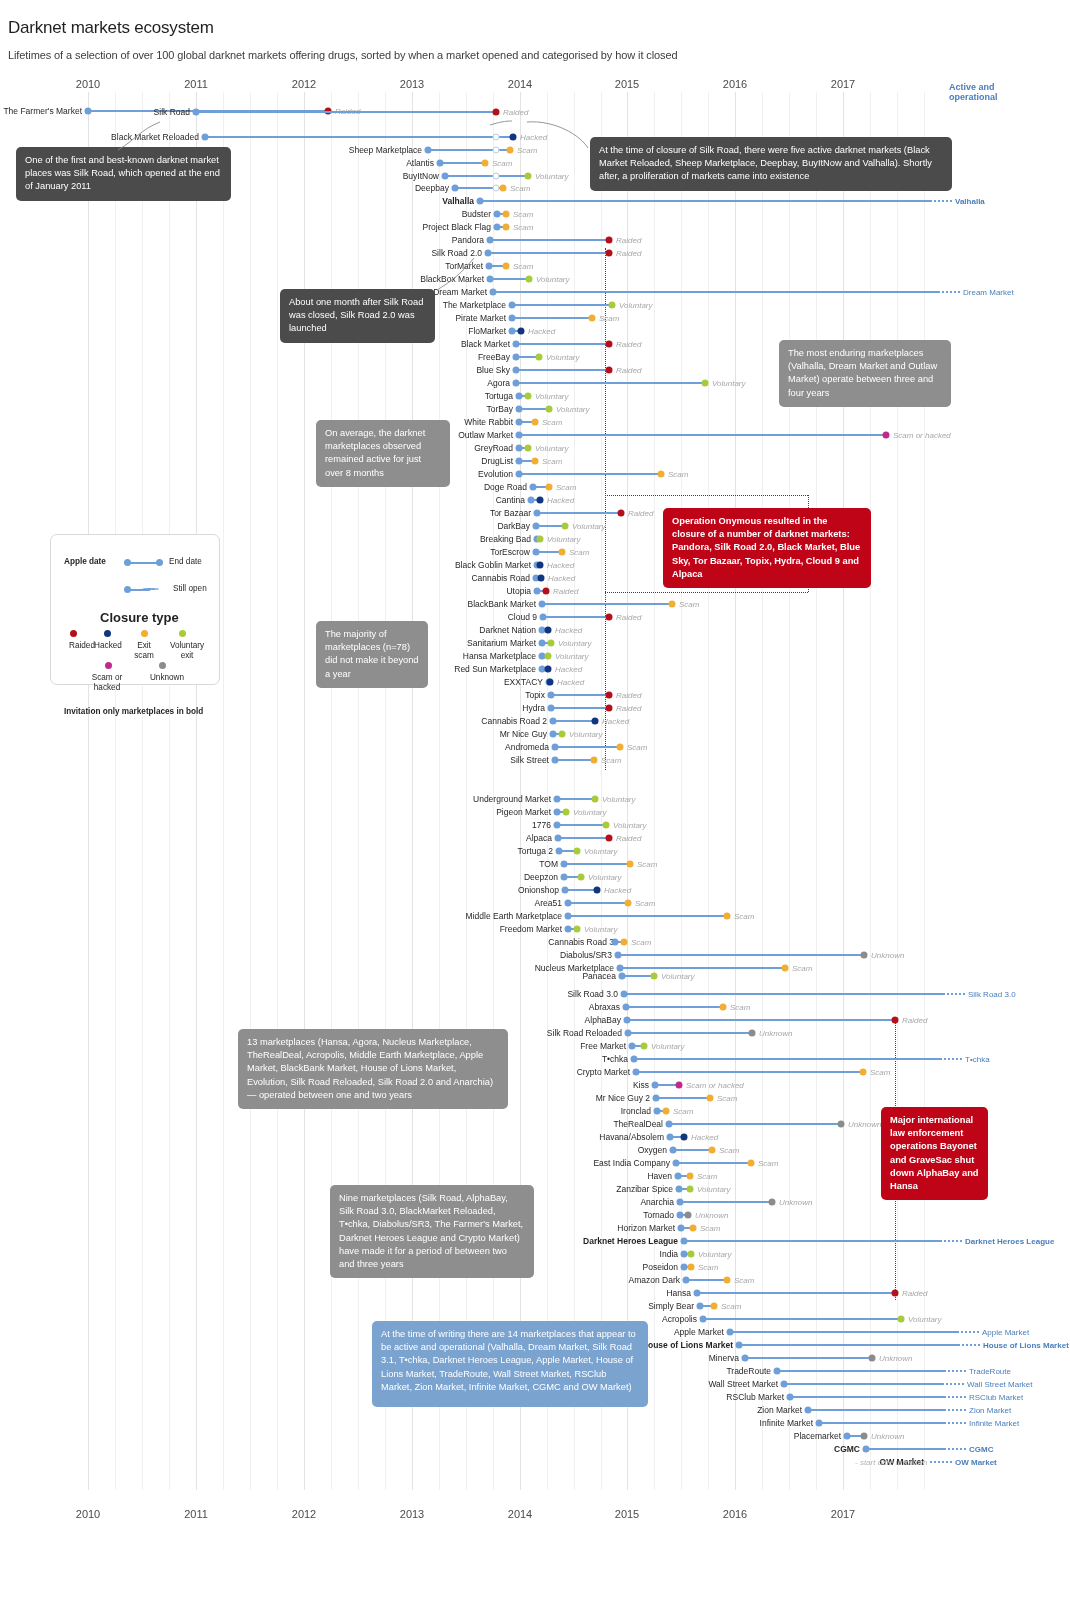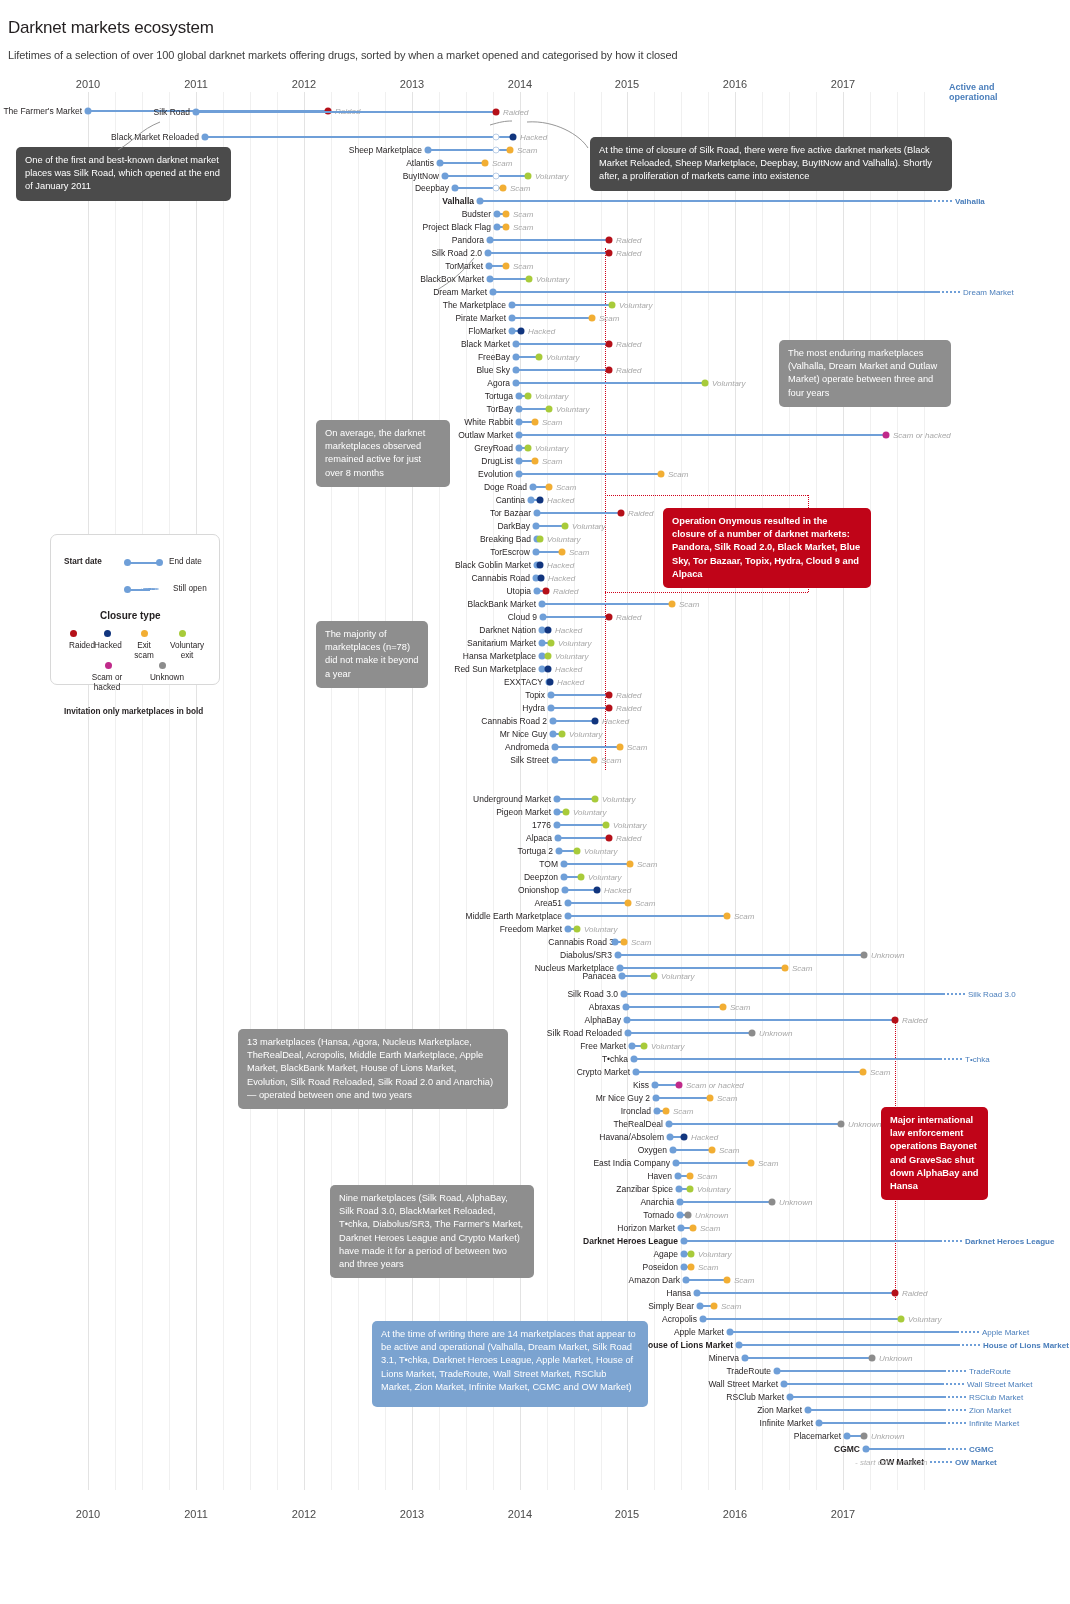--- a/index.html
+++ b/index.html
@@ -97,21 +97,21 @@
     position:absolute;left:50px;top:534px;width:170px;height:151px;
     border:1px solid #d8d8d8;border-radius:7px;background:#ffffff;
     box-sizing:border-box;
   }
   .lg-row{position:absolute;font-size:8.2px;color:#231f20;white-space:nowrap;}
   .lg-bold{font-weight:bold;}
   .lg-line{position:absolute;height:2px;background:#6f9fd8;}
   .lg-line.dot{background:transparent;border-top:2px dotted #6f9fd8;height:0;}
   .lg-dot{position:absolute;width:7px;height:7px;border-radius:50%;}
   .lg-key{position:absolute;text-align:center;font-size:8.2px;color:#231f20;line-height:1.18;}
-  .lg-title{position:absolute;font-size:10px;font-weight:bold;}
+  .lg-title{position:absolute;font-size:13px;font-weight:bold;}
 </style>
 </head>
 <body>
 
 <div id="stage">
 
   <div class="title">Darknet markets ecosystem</div>
   <div class="subtitle">Lifetimes of a selection of over 100 global darknet markets offering drugs, sorted by when a market opened and categorised by how it closed</div>
 
   <div id="plot">
@@ -772,21 +772,21 @@
         <div class="endlabel" style="left: 700px;">Scam</div>
       </div>
       <div class="row" style="top: 1234.5px;">
         <div class="mk-name bold" style="right: 392px;">Darknet Heroes League</div>
         <div class="bar" style="left: 684px; width: 256px;"></div>
         <div class="bar dotted" style="left: 940px; width: 22px;"></div>
         <div class="dot start" style="left: 684px; background: rgb(111, 159, 216);"></div>
         <div class="openlabel bold" style="left: 965px;">Darknet Heroes League</div>
       </div>
       <div class="row" style="top: 1247.5px;">
-        <div class="mk-name" style="right: 392px;">Agape</div>
+        <div class="mk-name" style="right: 392px;">India</div>
         <div class="bar" style="left: 684px; width: 7px;"></div>
         <div class="dot start" style="left: 684px; background: rgb(111, 159, 216);"></div>
         <div class="dot" style="left: 691px; background: rgb(168, 203, 58);"></div>
         <div class="endlabel" style="left: 698px;">Voluntary</div>
       </div>
       <div class="row" style="top: 1260.5px;">
         <div class="mk-name" style="right: 392px;">Poseidon</div>
         <div class="bar" style="left: 684px; width: 7px;"></div>
         <div class="dot start" style="left: 684px; background: rgb(111, 159, 216);"></div>
         <div class="dot" style="left: 691px; background: rgb(242, 174, 51);"></div>
@@ -891,39 +891,40 @@
         <div class="openlabel bold" style="left: 969px;">CGMC</div>
       </div>
       <div class="row" style="top: 1455.5px;">
         <div class="mk-name bold" style="right: 146px;">OW Market</div>
         <div class="nostart" style="left: 855px;">- start date unknown</div>
         <div class="bar dotted" style="left: 930px; width: 22px;"></div>
         <div class="openlabel bold" style="left: 955px;">OW Market</div>
       </div>
       <div class="callout dark" style="left: 16px; top: 147px; width: 215px; min-height: 52px;">One of the first and best-known darknet market places was Silk Road, which opened at the end of January 2011</div>
       <div class="callout dark" style="left: 590px; top: 137px; width: 362px; min-height: 52px;">At the time of closure of Silk Road, there were five active darknet markets (Black Market Reloaded, Sheep Marketplace, Deepbay, BuyItNow and Valhalla). Shortly after, a proliferation of markets came into existence</div>
+      <div class="callout dark" style="left: 280px; top: 289px; width: 155px; min-height: 44px;">About one month after Silk Road was closed, Silk Road 2.0 was launched</div>
       <div class="callout grey" style="left: 779px; top: 340px; width: 172px; min-height: 50px;">The most enduring marketplaces (Valhalla, Dream Market and Outlaw Market) operate between three and four years</div>
       <div class="callout grey" style="left: 316px; top: 420px; width: 134px; min-height: 57px;">On average, the darknet marketplaces observed remained active for just over 8 months</div>
       <div class="callout red" style="left: 663px; top: 508px; width: 208px; min-height: 74px;">Operation Onymous resulted in the closure of a number of darknet markets: Pandora, Silk Road 2.0, Black Market, Blue Sky, Tor Bazaar, Topix, Hydra, Cloud 9 and Alpaca</div>
       <div class="callout grey" style="left: 316px; top: 621px; width: 112px; min-height: 57px;">The majority of marketplaces (n=78) did not make it beyond a year</div>
       <div class="callout grey" style="left: 238px; top: 1029px; width: 270px; min-height: 78px;">13 marketplaces (Hansa, Agora, Nucleus Marketplace, TheRealDeal, Acropolis, Middle Earth Marketplace, Apple Market, BlackBank Market, House of Lions Market, Evolution, Silk Road Reloaded, Silk Road 2.0 and Anarchia) — operated between one and two years</div>
       <div class="callout grey" style="left: 330px; top: 1185px; width: 204px; min-height: 78px;">Nine marketplaces (Silk Road, AlphaBay, Silk Road 3.0, BlackMarket Reloaded, T•chka, Diabolus/SR3, The Farmer's Market, Darknet Heroes League and Crypto Market) have made it for a period of between two and three years</div>
       <div class="callout red" style="left: 881px; top: 1107px; width: 107px; min-height: 92px;">Major international law enforcement operations Bayonet and GraveSac shut down AlphaBay and Hansa</div>
       <div class="callout blue" style="left: 372px; top: 1321px; width: 276px; min-height: 86px;">At the time of writing there are 14 marketplaces that appear to be active and operational (Valhalla, Dream Market, Silk Road 3.1, T•chka, Darknet Heroes League, Apple Market, House of Lions Market, TradeRoute, Wall Street Market, RSClub Market, Zion Market, Infinite Market, CGMC and OW Market)</div>
     </div>
 
   <svg id="leaders">
     <path d="M118,150 C135,140 140,130 160,122" stroke="#8a8a8a" stroke-width="0.9" fill="none"></path>
     <path d="M490,125 C500,122 505,121 512,121" stroke="#8a8a8a" stroke-width="0.9" fill="none"></path>
     <path d="M527,122 C555,120 580,135 588,148" stroke="#8a8a8a" stroke-width="0.9" fill="none"></path>
     <path d="M437,290 C450,282 460,275 474,258" stroke="#8a8a8a" stroke-width="0.9" fill="none"></path>
   </svg>
 
   <div id="legend">
-    <div class="lg-row lg-bold" style="left:13px;top:22px;">Start date</div>
+    <div class="lg-row lg-bold" style="left:13px;top:22px;">Apple date</div>
     <div class="lg-dot" style="left:73px;top:24px;background:#6f9fd8;"></div>
     <div class="lg-line" style="left:77px;top:26.5px;width:32px;"></div>
     <div class="lg-dot" style="left:105px;top:24px;background:#6f9fd8;"></div>
     <div class="lg-row" style="left:118px;top:22px;">End date</div>
 
     <div class="lg-dot" style="left:73px;top:51px;background:#6f9fd8;"></div>
     <div class="lg-line" style="left:77px;top:53.5px;width:22px;"></div>
     <div class="lg-line dot" style="left:99px;top:53.5px;width:18px;"></div>
     <div class="lg-row" style="left:122px;top:49px;">Still open</div>
 

